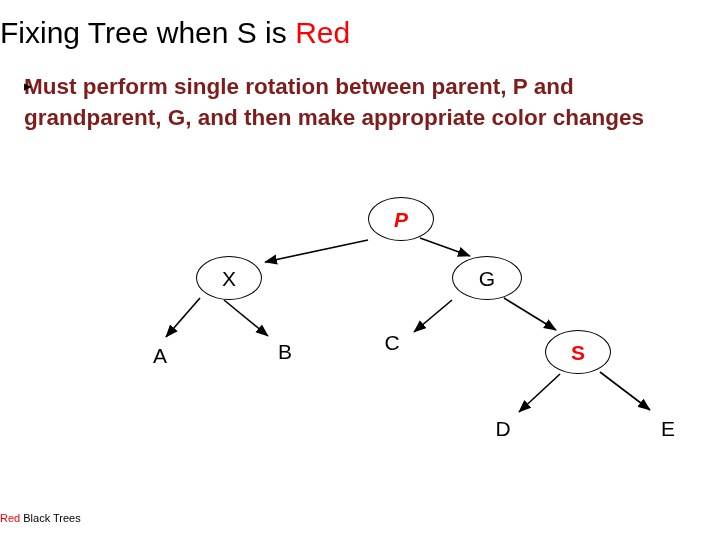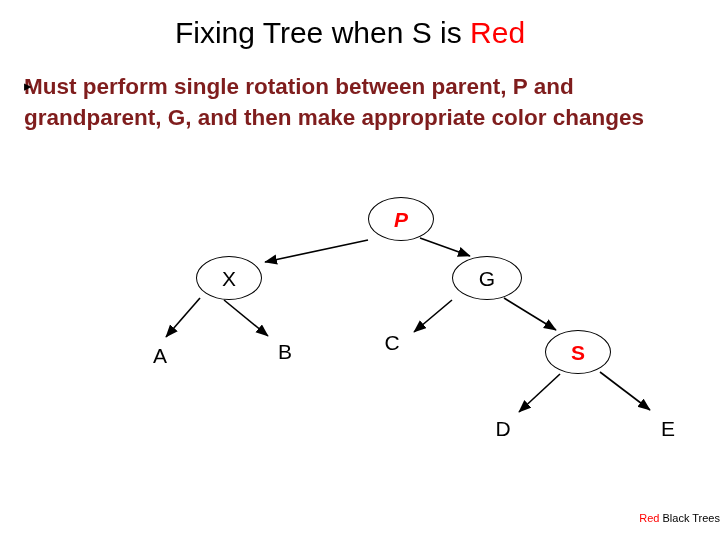--- a/index.html
+++ b/index.html
@@ -18,21 +18,21 @@
     width: 720px;
     height: 540px;
   }
 
   
   .title {
     position: absolute;
     left: 0;
     top: 16px;
     width: 700px;
-    text-align: center;
+    text-align: left;
     font-size: 30px;
     color: #000000;
     letter-spacing: 0px;
   }
   .title .accent {
     color: #ff0000;
   }
 
   
   .bullet-block {
@@ -98,21 +98,21 @@
     color: #ff0000;
     font-weight: bold;
   }
 
   
   .footer {
     position: absolute;
     left: 0;
     top: 512px;
     width: 720px;
-    text-align: right;
+    text-align: left;
     font-size: 11px;
     color: #000000;
   }
   .footer .red {
     color: #ff0000;
   }
   .page-number {
     position: absolute;
     right: 18px;
     top: 497px;

